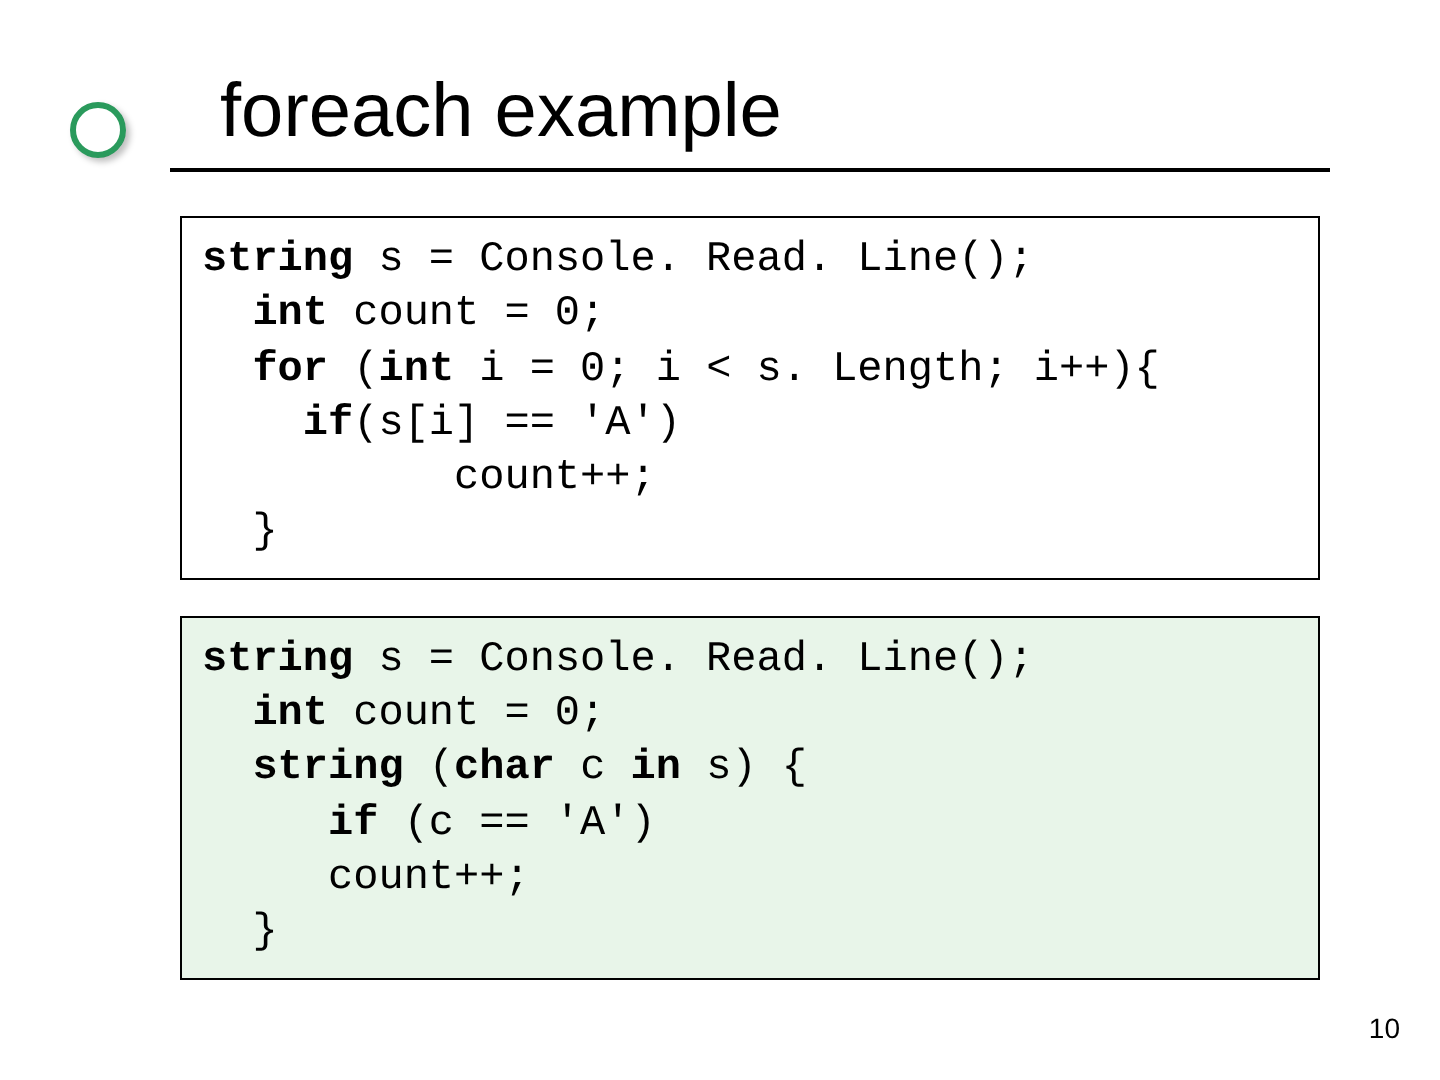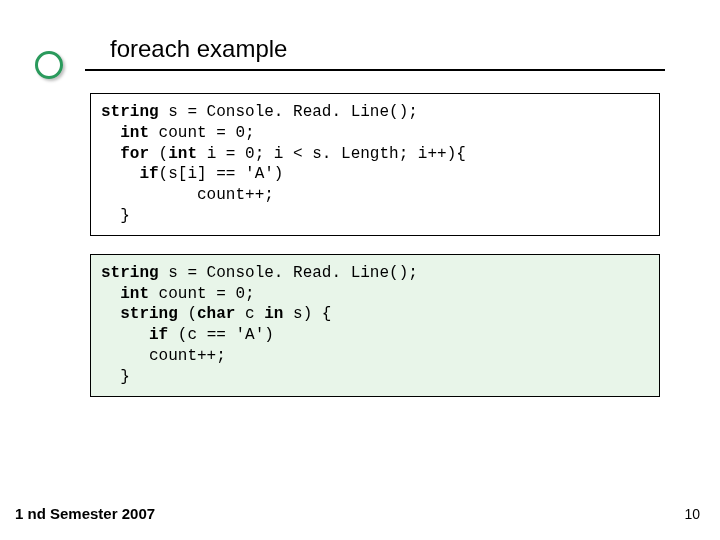--- a/index.html
+++ b/index.html
@@ -31,40 +31,40 @@
     content: "";
     position: absolute;
     left: -3px;
     top: -3px;
     width: 28px;
     height: 28px;
     border-radius: 50%;
     box-shadow: 2px 2px 3px rgba(0,0,0,0.25);
   }
   .title {
-    font-size: 24px;
+    font-size: 38px;
     color: #000;
     margin-left: 60px;
     margin-bottom: 6px;
     font-weight: normal;
   }
   .title-underline {
     height: 2px;
     background: #000;
     margin-left: 35px;
     margin-right: 5px;
     margin-bottom: 22px;
   }
   .code-box {
     border: 1px solid #000;
     margin-left: 40px;
     margin-right: 10px;
     padding: 8px 10px 8px 10px;
     font-family: "Courier New", monospace;
-    font-size: 16px;
+    font-size: 21px;
     line-height: 1.3;
     white-space: pre;
     color: #000;
     margin-bottom: 18px;
   }
   .code-box-green {
     background: #e8f5e9;
   }
   .kw { font-weight: bold; }
   .footer-left {
@@ -99,15 +99,14 @@
 <span>          count++;</span>
 <span>  }</span></div>
 
   <div class="code-box code-box-green"><span class="kw">string</span><span> s = Console. Read. Line();</span>
 <span class="kw">  int</span><span> count = 0;</span>
 <span class="kw">  string</span><span> (</span><span class="kw">char</span><span> c </span><span class="kw">in</span><span> s) {</span>
 <span class="kw">     if</span><span> (c == 'A')</span>
 <span>     count++;</span>
 <span>  }</span></div>
 
-  <div class="footer-left">1 nd Semester 2007</div>
   <div class="footer-right">10</div>
 </div>
 
 </body></html>

